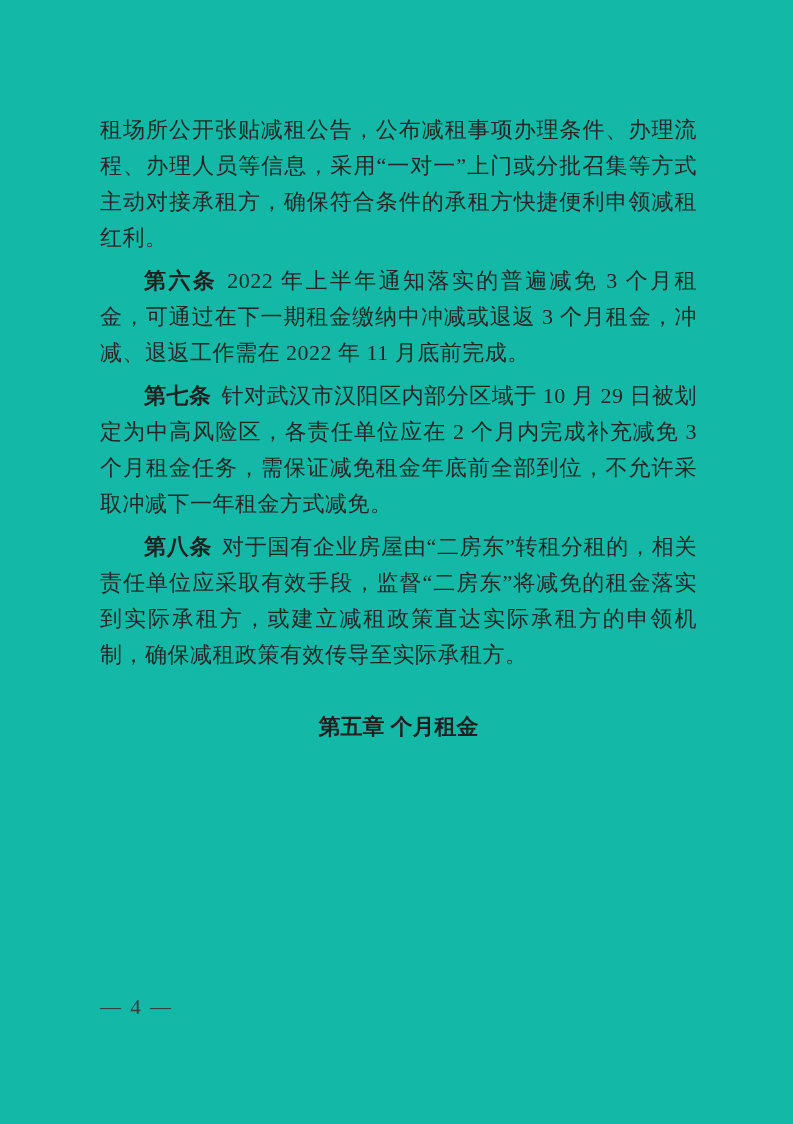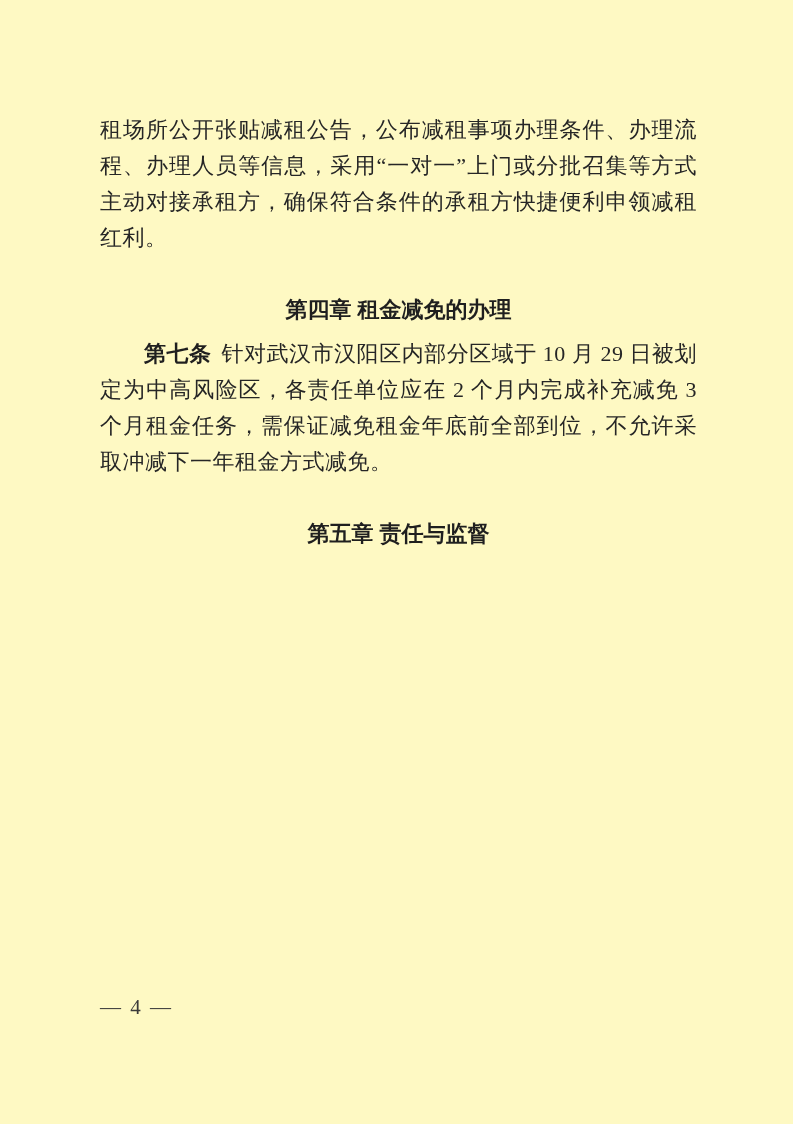--- a/index.html
+++ b/index.html
@@ -4,21 +4,21 @@
 <style>
   html, body {
     margin: 0;
     padding: 0;
     background: #ffffff;
   }
   .page {
     position: relative;
     width: 793px;
     height: 1124px;
-    background: #fef9c3;
+    background: #14b8a6;
     overflow: hidden;
     font-family: "Liberation Serif", "DejaVu Serif", serif;
     color: #262626;
   }
   .content {
     position: absolute;
     top: 112px;
     left: 100px;
     width: 597px;
   }
@@ -60,29 +60,34 @@
 </style>
 </head>
 <body>
 
 <div class="page">
   <main class="content">
 
     <p class="para no-indent">租场所公开张贴减租公告，公布减租事项办理条件、办理流程、办理人员等信息，采用“一对一”上门或分批召集等方式主动对接承租方，确保符合条件的承租方快捷便利申领减租红利。</p>
 
 
-    <h2 class="chapter">第四章 租金减免的办理</h2>
 
+    <p class="para">
+      <span class="article-label">第六条</span><span>2022 年上半年通知落实的普遍减免 3 个月租金，可通过在下一期租金缴纳中冲减或退返 3 个月租金，冲减、退返工作需在 2022 年 11 月底前完成。</span>
+    </p>
 
     <p class="para">
       <span class="article-label">第七条</span><span>针对武汉市汉阳区内部分区域于 10 月 29 日被划定为中高风险区，各责任单位应在 2 个月内完成补充减免 3 个月租金任务，需保证减免租金年底前全部到位，不允许采取冲减下一年租金方式减免。</span>
     </p>
 
+    <p class="para">
+      <span class="article-label">第八条</span><span>对于国有企业房屋由“二房东”转租分租的，相关责任单位应采取有效手段，监督“二房东”将减免的租金落实到实际承租方，或建立减租政策直达实际承租方的申领机制，确保减租政策有效传导至实际承租方。</span>
+    </p>
 
-    <h2 class="chapter">第五章 责任与监督</h2>
+    <h2 class="chapter">第五章 个月租金</h2>
 
 
   </main>
 
   <footer class="page-footer">
     <span>— 4 —</span>
   </footer>
 </div>
 
 </body></html>

